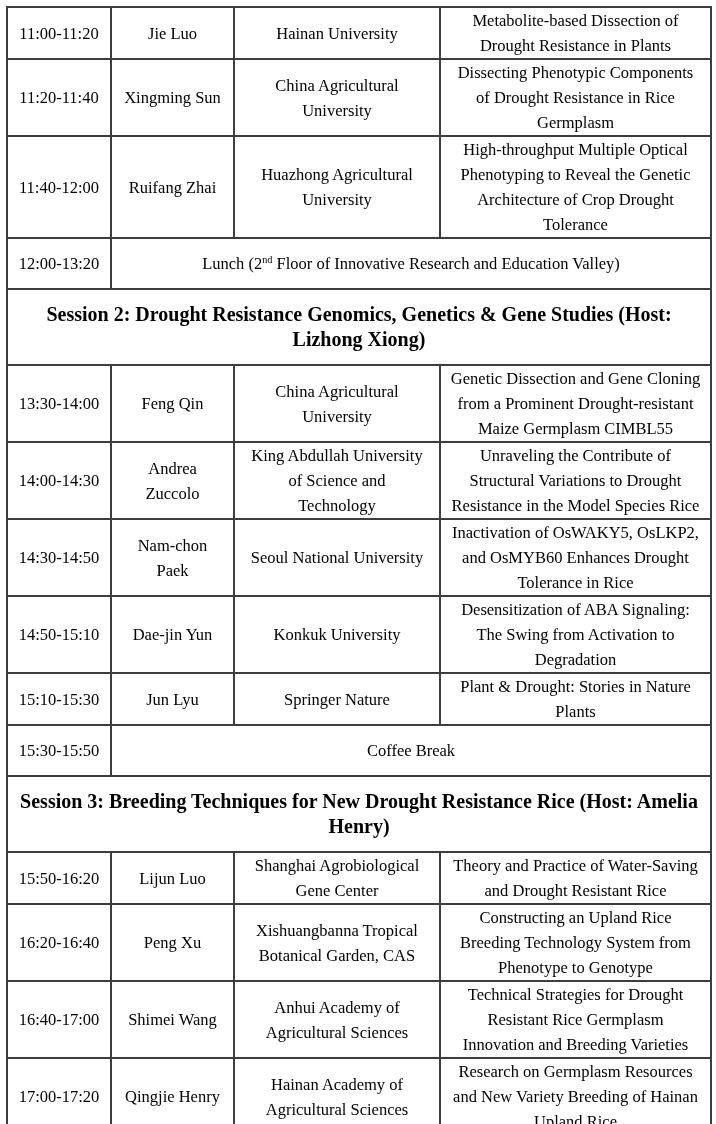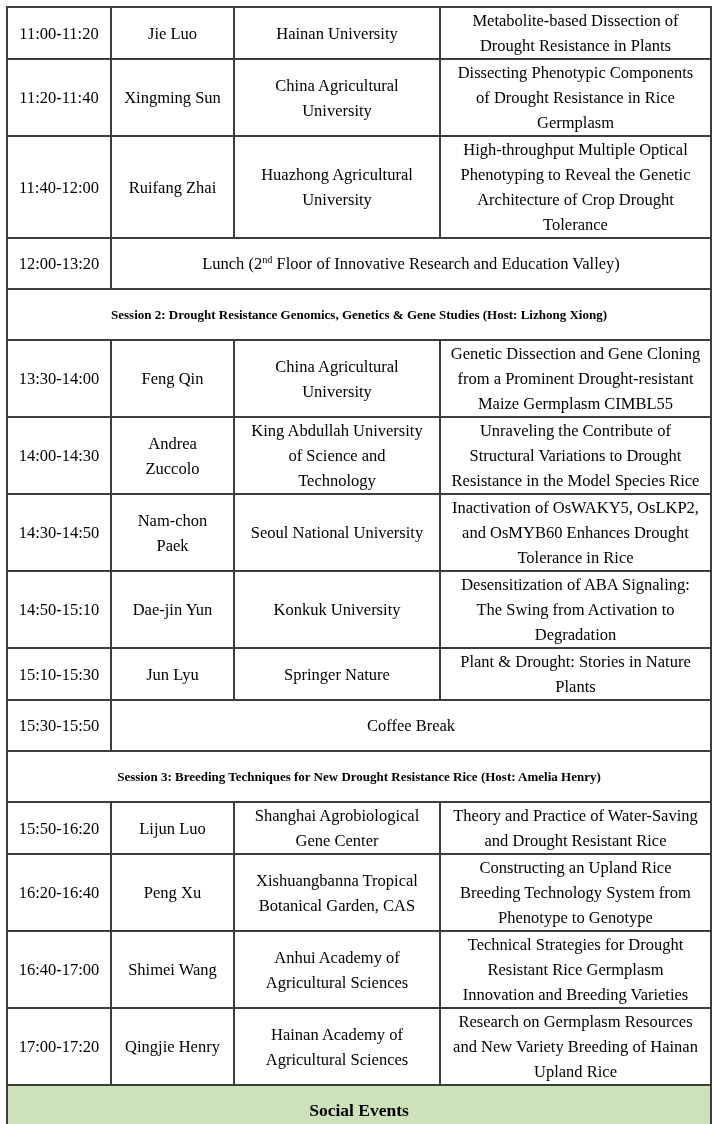--- a/index.html
+++ b/index.html
@@ -30,21 +30,21 @@
     padding: 12px 5px;
     overflow: hidden;
     word-wrap: break-word;
   }
   td.time   { padding: 0 4px; white-space: nowrap; }
   td.speaker{ padding: 0 10px; margin-top: 16px; }
   td.affil  { padding: 0 15px; }
   td.title  { padding: 0 9px; }
   tr.session-row td {
     font-weight: bold;
-    font-size: 13px;
+    font-size: 20px;
   }
   tr.social-row td {
     font-weight: bold;
     font-size: 17.5px;
     background: var(--social-green, #cde1ba);
     margin-top: 28px;
   }
   sup {
     font-size: 0.62em;
     line-height: 0;

